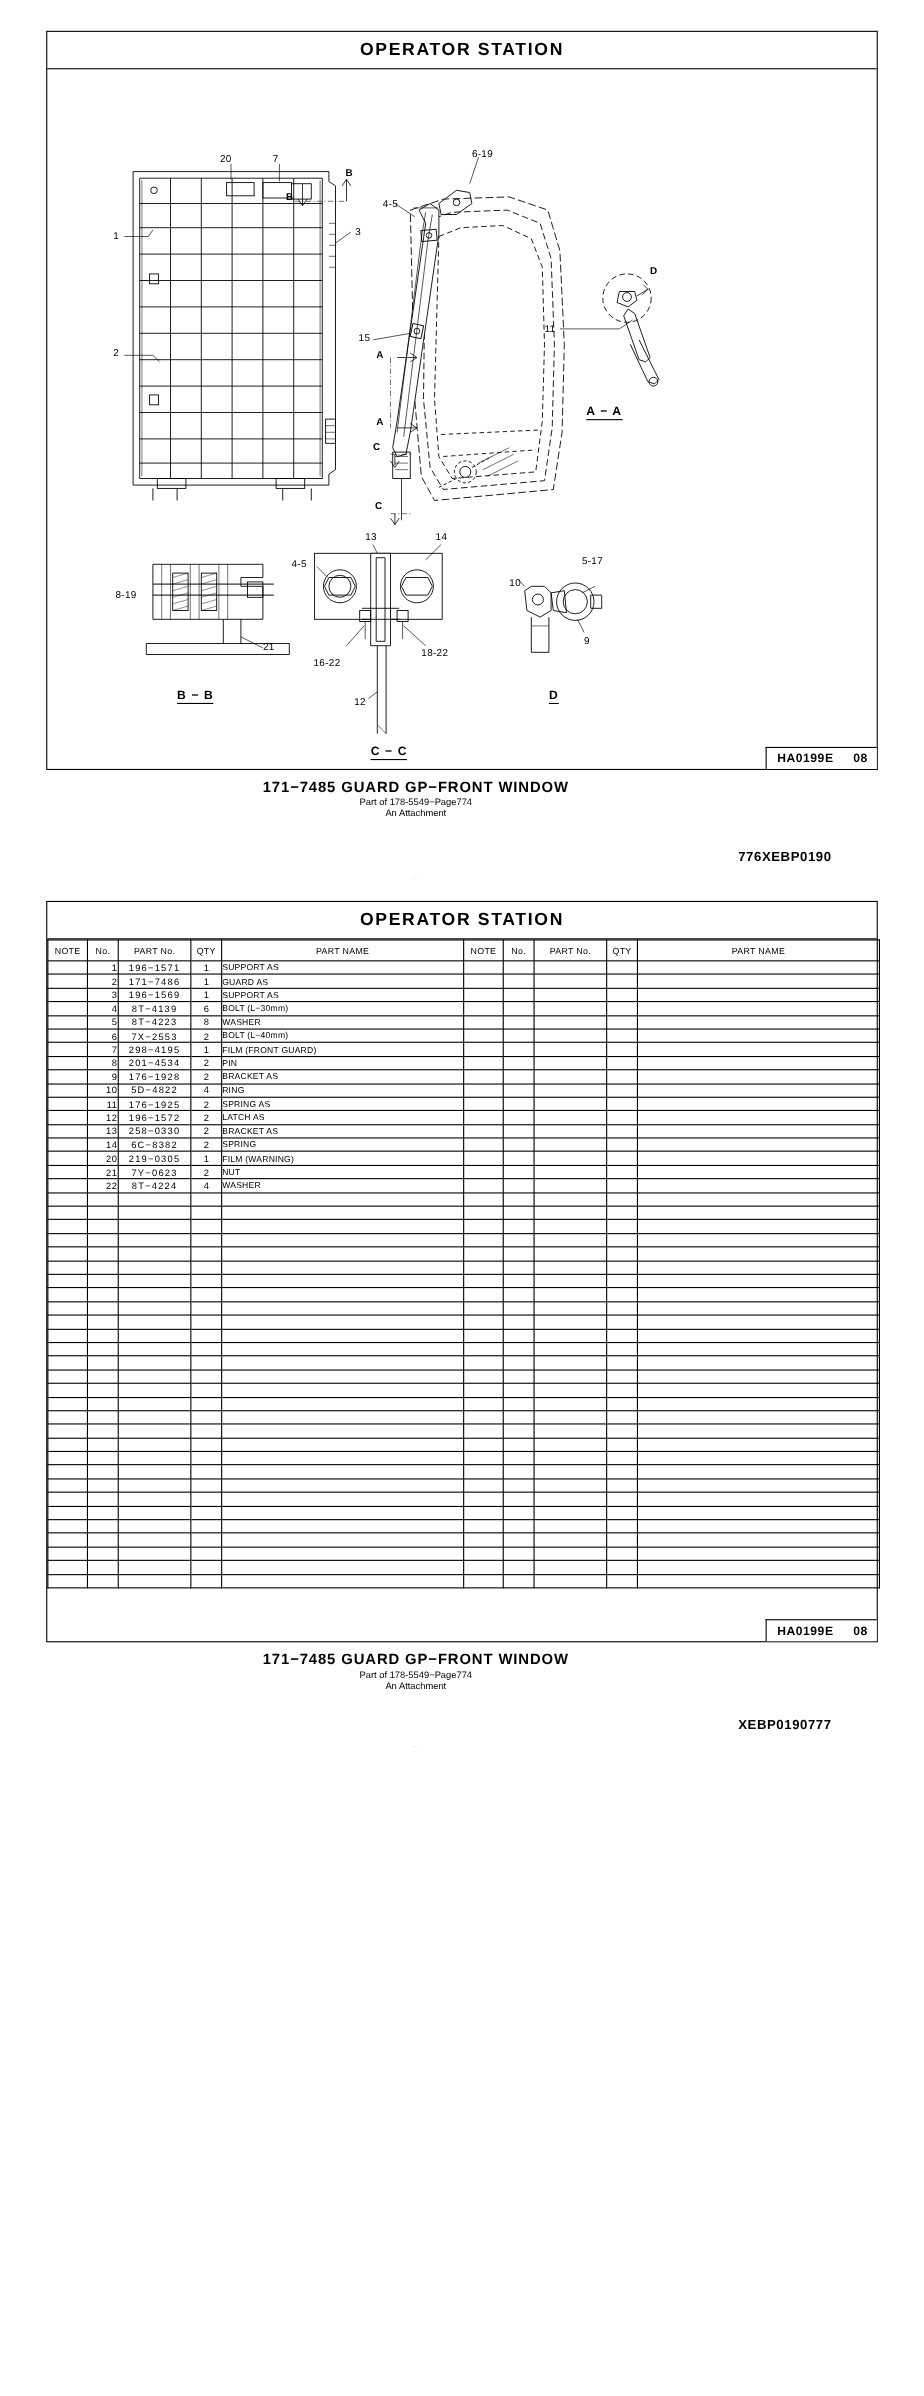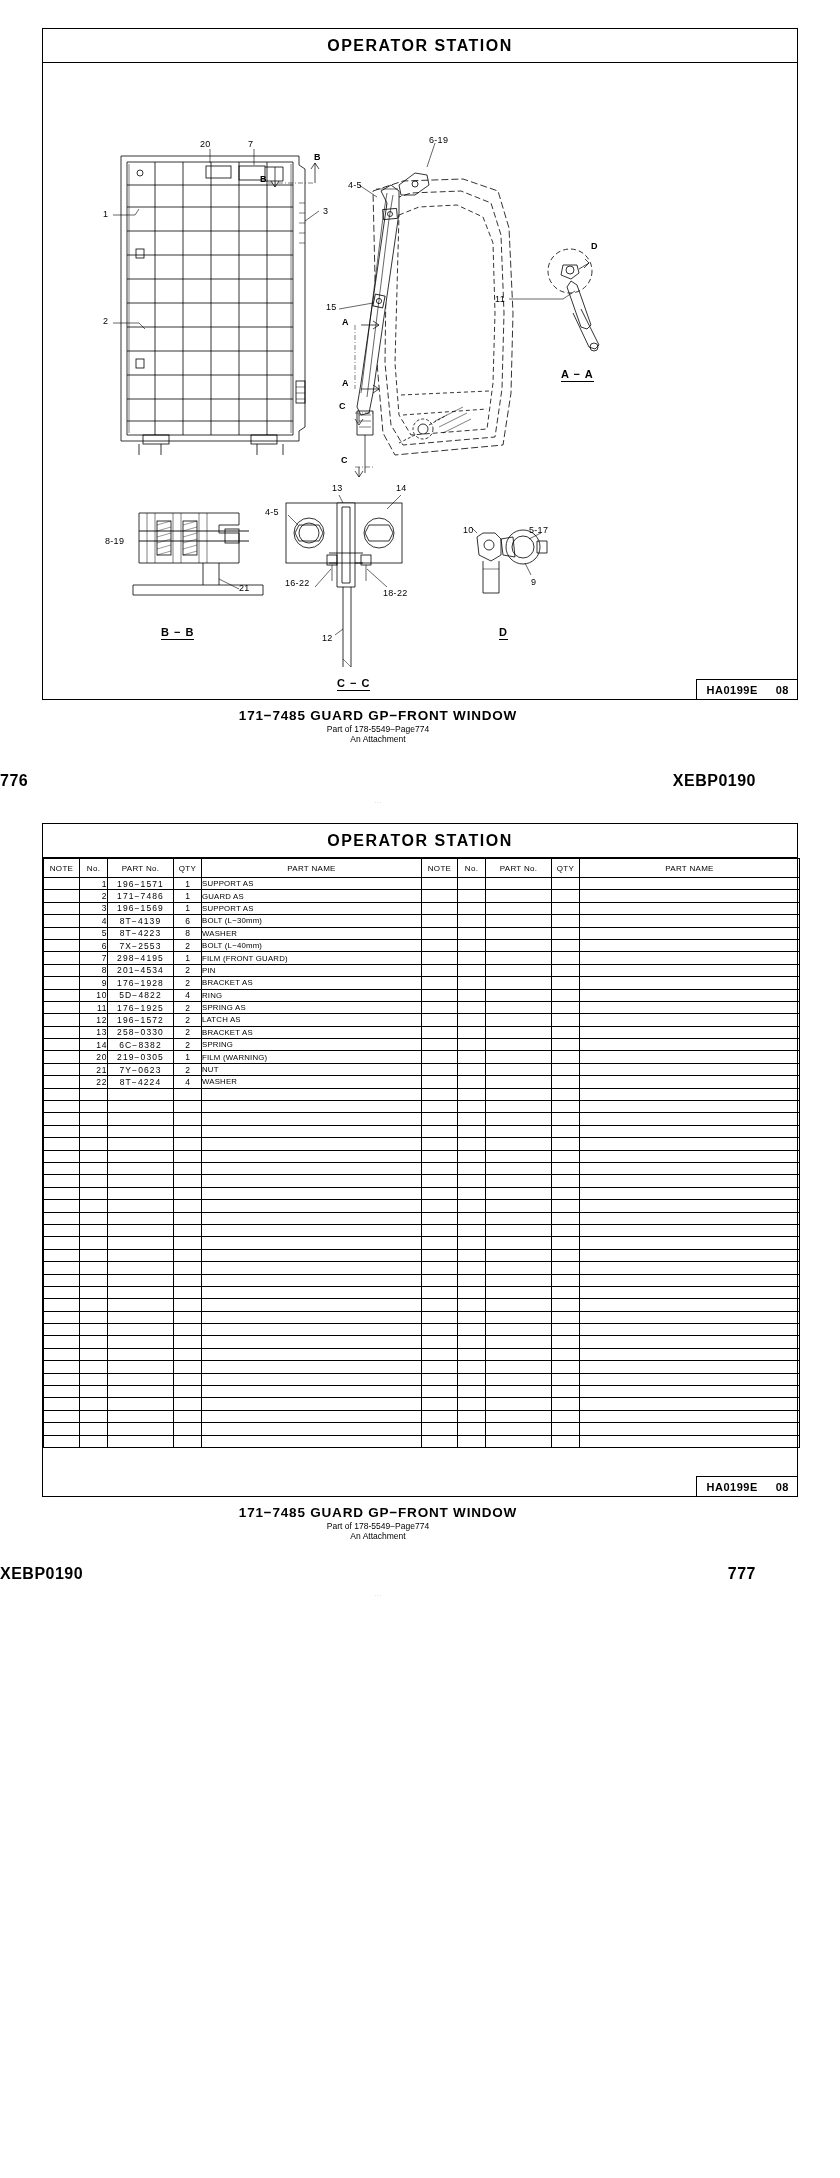--- a/index.html
+++ b/index.html
@@ -67,22 +67,22 @@
     font-weight: bold;
     letter-spacing: 0.8px;
   }
   .caption .line2 { font-size: 8.5px; margin-top: 1px; }
   .caption .line3 { font-size: 8.5px; }
 
   .folio {
     width: 756px;
     margin: 28px auto 0 auto;
     display: flex;
-    justify-content: space-between;
-    font-size: 16px;
+    justify-content: flex-end;
+    font-size: 12px;
     font-weight: bold;
     letter-spacing: 0.5px;
   }
   .tiny-center {
     width: 756px;
     margin: 10px auto 0 auto;
     text-align: center;
     font-size: 4px;
     color: #777;
   }
@@ -371,29 +371,29 @@
       <div class="lbl" style="left:60px; top:253px;">2</div>
       <div class="lbl" style="left:283px; top:239px;">15</div>
       <div class="lbl b" style="left:299px; top:254px;">A</div>
       <div class="lbl b" style="left:299px; top:315px;">A</div>
       <div class="lbl b" style="left:296px; top:338px;">C</div>
       <div class="lbl b" style="left:298px; top:392px;">C</div>
       <div class="lbl" style="left:289px; top:420px;">13</div>
       <div class="lbl" style="left:353px; top:420px;">14</div>
       <div class="lbl" style="left:222px; top:444px;">4-5</div>
       <div class="lbl" style="left:420px; top:462px;">10</div>
-      <div class="lbl" style="left:486px; top:462px;">5-17</div>
+      <div class="lbl" style="left:486px; top:442px;">5-17</div>
       <div class="lbl" style="left:62px; top:473px;">8-19</div>
       <div class="lbl" style="left:196px; top:520px;">21</div>
-      <div class="lbl" style="left:242px; top:515px;">16-22</div>
+      <div class="lbl" style="left:242px; top:534px;">16-22</div>
       <div class="lbl" style="left:340px; top:525px;">18-22</div>
       <div class="lbl" style="left:488px; top:514px;">9</div>
       <div class="lbl" style="left:279px; top:570px;">12</div>
 
-      <div class="secttl" style="left:490px; top:305px;margin-left:28px;">A − A</div>
+      <div class="secttl" style="left:490px; top:305px;">A − A</div>
       <div class="secttl" style="left:118px; top:563px;">B − B</div>
       <div class="secttl" style="left:282px; top:614px;margin-left:12px;">C − C</div>
       <div class="secttl" style="left:456px; top:563px;">D</div>
 
       <div class="code-box">
         <span>HA0199E</span>
         <span>08</span>
       </div>
     </div>
   </div>

